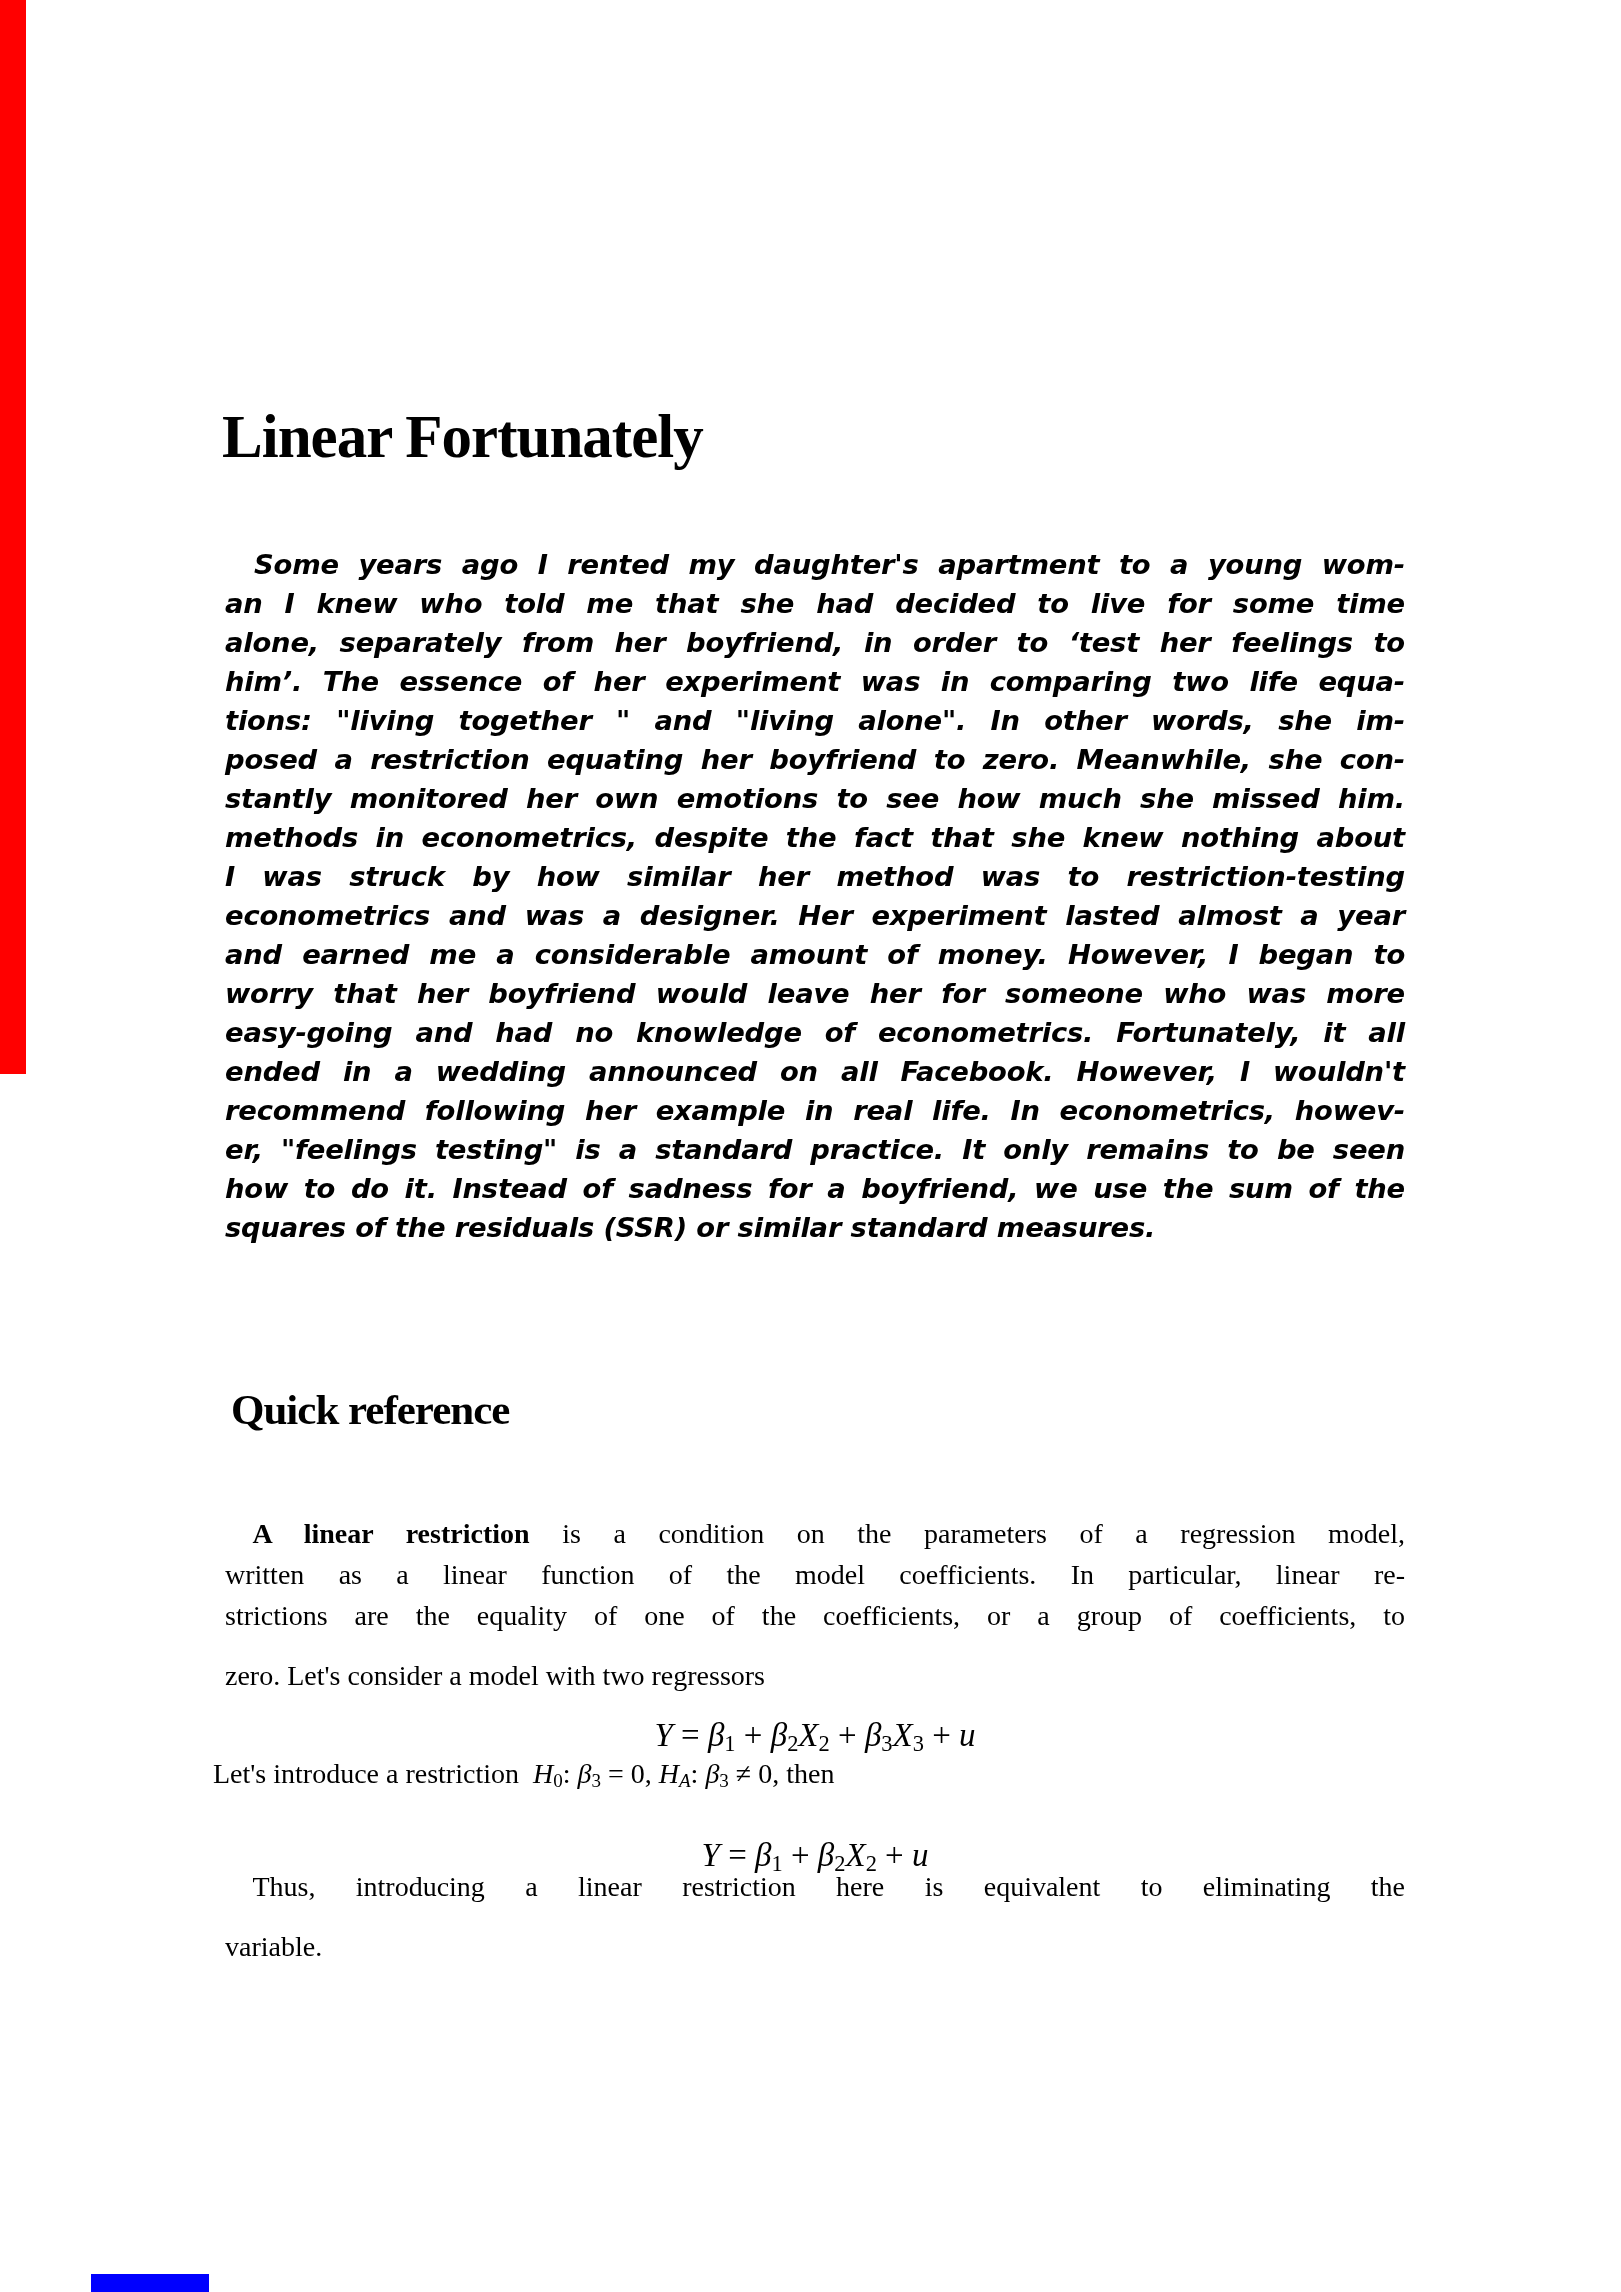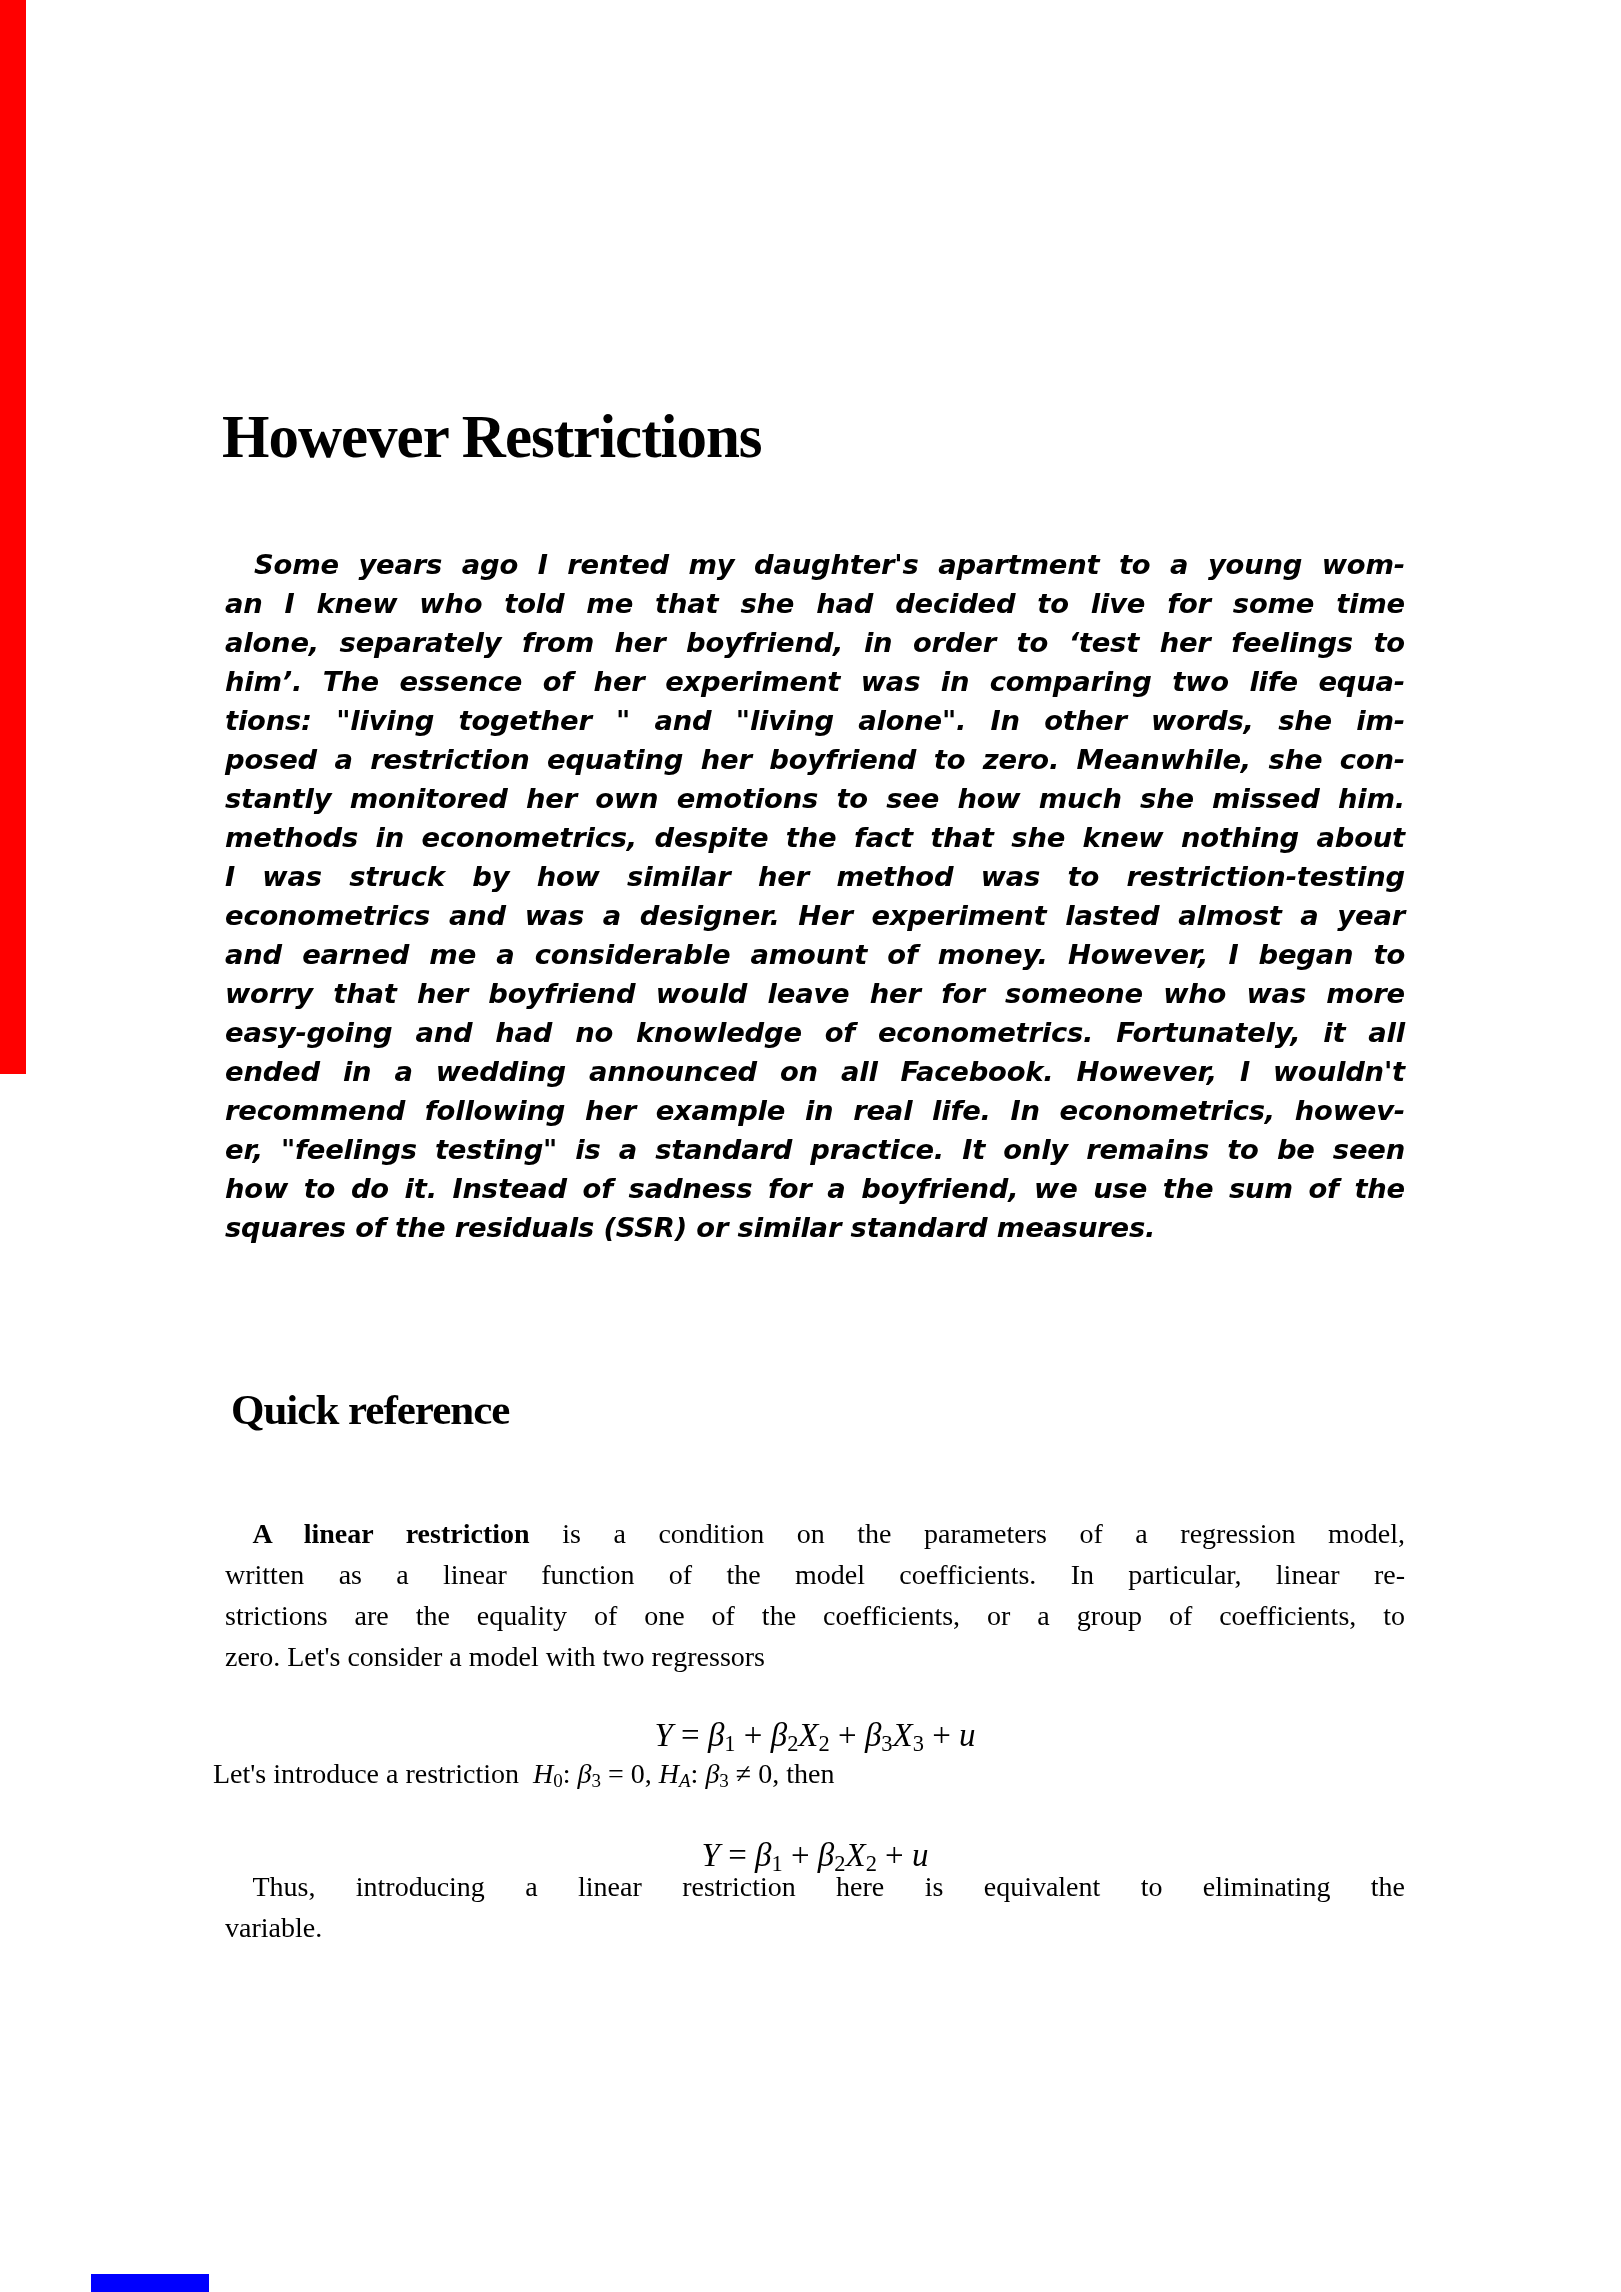--- a/index.html
+++ b/index.html
@@ -34,21 +34,21 @@
     letter-spacing: -1px;
     white-space: nowrap;
   }
   .para {
     position: absolute; left: 225px; width: 1180px;
     font: 28px/41px "Liberation Serif", serif;
   }
   .p1 { top: 1513px; }
   .p2 { top: 1866px; }
   .sline { text-align: justify; text-align-last: justify; }
-  .sline:last-child { text-align-last: left; }
+  .sline:last-child { text-align-last: left; margin-top: 19px; }
 
   .formula {
     position: absolute; left: 225px; width: 1180px;
     text-align: center;
     font: 33px/39px "Liberation Serif", serif;
     margin-top: 24px;
   }
   .f1 { top: 1692px; }
   .f2 { top: 1812px; }
 
@@ -59,21 +59,21 @@
   .mi { font-style: italic; }
   .msub { font-size: 0.68em; vertical-align: -0.22em; }
 </style>
 </head>
 <body>
 
 <div class="red-bar" style="background-color: rgb(255, 0, 0);"></div>
 
 <div class="blue-bar" style="background-color: rgb(0, 0, 255);"></div>
 
-<h1 class="title">However Restrictions</h1>
+<h1 class="title">Linear Fortunately</h1>
 
 <div class="story">
     <div class="iline" style="text-indent: 29px;">Some years ago I rented my daughter's apartment to a young wom-</div>
     <div class="iline">an I knew who told me that she had decided to live for some time</div>
     <div class="iline">alone, separately from her boyfriend, in order to ‘test her feelings to</div>
     <div class="iline">him’. The essence of her experiment was in comparing two life equa-</div>
     <div class="iline">tions: "living together " and "living alone". In other words, she im-</div>
     <div class="iline">posed a restriction equating her boyfriend to zero. Meanwhile, she con-</div>
     <div class="iline">stantly monitored her own emotions to see how much she missed him.</div>
     <div class="iline">methods in econometrics, despite the fact that she knew nothing about</div>

